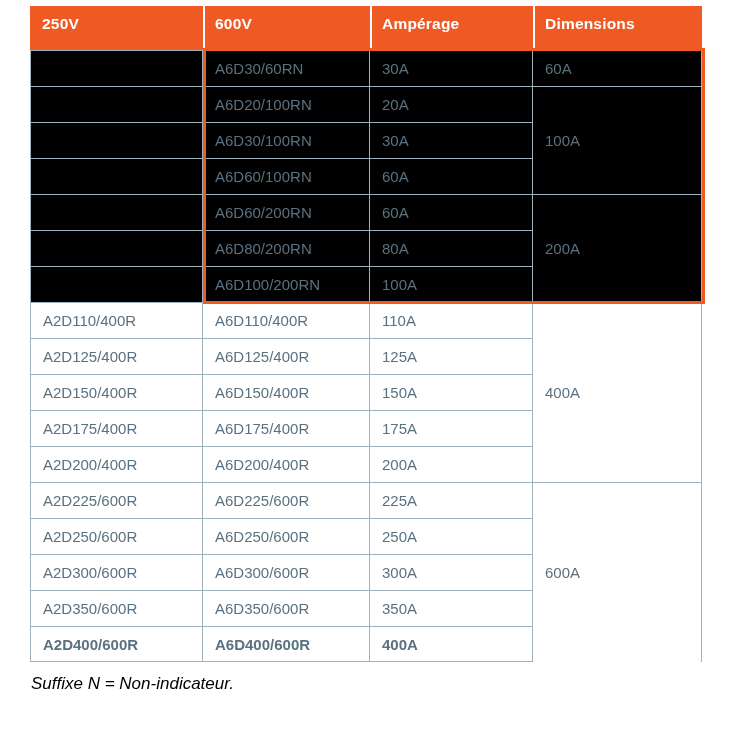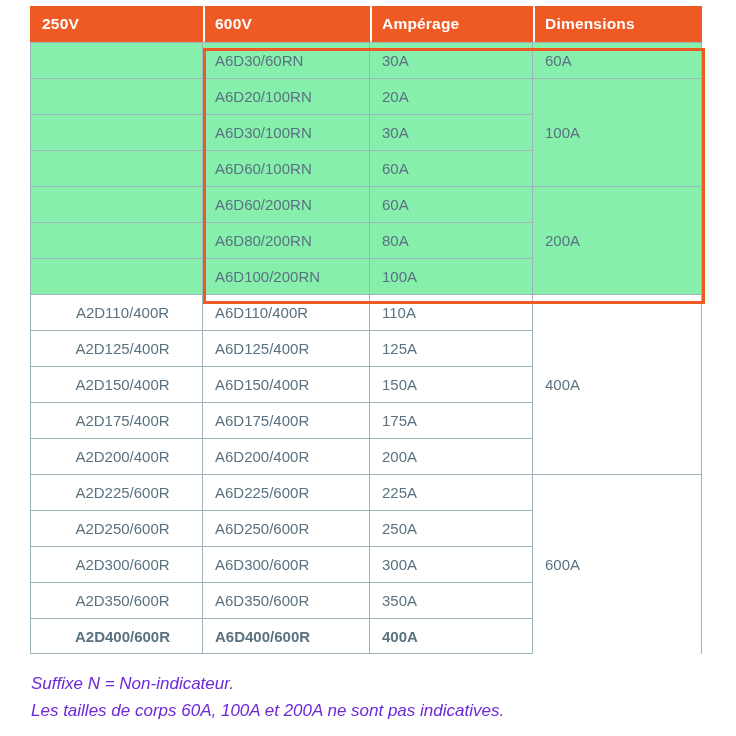--- a/index.html
+++ b/index.html
@@ -38,21 +38,21 @@
   }
 
   
   thead th {
     background: #ef5a24;
     color: #ffffff;
     font-size: 15.5px;
     font-weight: bold;
     text-align: left;
     height: 36px;
-    padding: 0 0 0 12px;
+    padding: 0 0 8px 12px;
     vertical-align: middle;
     border: none;
     letter-spacing: 0.2px;
   }
   thead th.sep {
     box-shadow: inset 2px 0 0 0 #ffffff;
     margin-top: 20px;
   }
 
   
@@ -66,33 +66,32 @@
     border-top: 1.4px solid #9fb3bd;
     border-right: 1.4px solid #9fb3bd;
     border-bottom: 0;
     border-left: 0;
     box-sizing: border-box;
     white-space: nowrap;
     overflow: hidden;
   }
   tbody tr td:first-child {
     border-left: 1.4px solid #9fb3bd;
-    text-align: center;
   }
   tbody tr:last-child td {
     border-bottom: 1.4px solid #9fb3bd;
     font-weight: bold;
   }
   tbody td.dim-cell {
     vertical-align: middle;
   }
 
   
   tbody td.hl {
-    background: #86efac;
+    background: #000000;
   }
 
   
   .hl-frame {
     position: absolute;
     border: 3px solid #ef5a24;
     pointer-events: none;
     box-sizing: border-box;
     left: 173px;
     top: 42px;
@@ -105,21 +104,21 @@
     position: absolute;
     left: 31px;
     top: 670px;
     width: 690px;
   }
   .notes p {
     margin: 0;
     font-style: italic;
     font-size: 17px;
     line-height: 27px;
-    color: #6d28d9;
+    color: #000000;
     white-space: nowrap;
   }
 
   .col-250 { width: 173px; }
   .col-600 { width: 167px; }
   .col-amp { width: 163px; }
   .col-dim { width: 169px; }
 </style>
 </head>
 <body>
@@ -233,16 +232,15 @@
             <td class="cell-600">A6D400/600R</td>
             <td class="cell-amp">400A</td>
           </tr>
         </tbody>
     </table>
     <div class="hl-frame"></div>
   </div>
 
   <div class="notes">
     <p>Suffixe N = Non-indicateur.</p>
-    <p>Les tailles de corps 60A, 100A et 200A ne sont pas indicatives.</p>
   </div>
 
 </div>
 
 </body></html>

